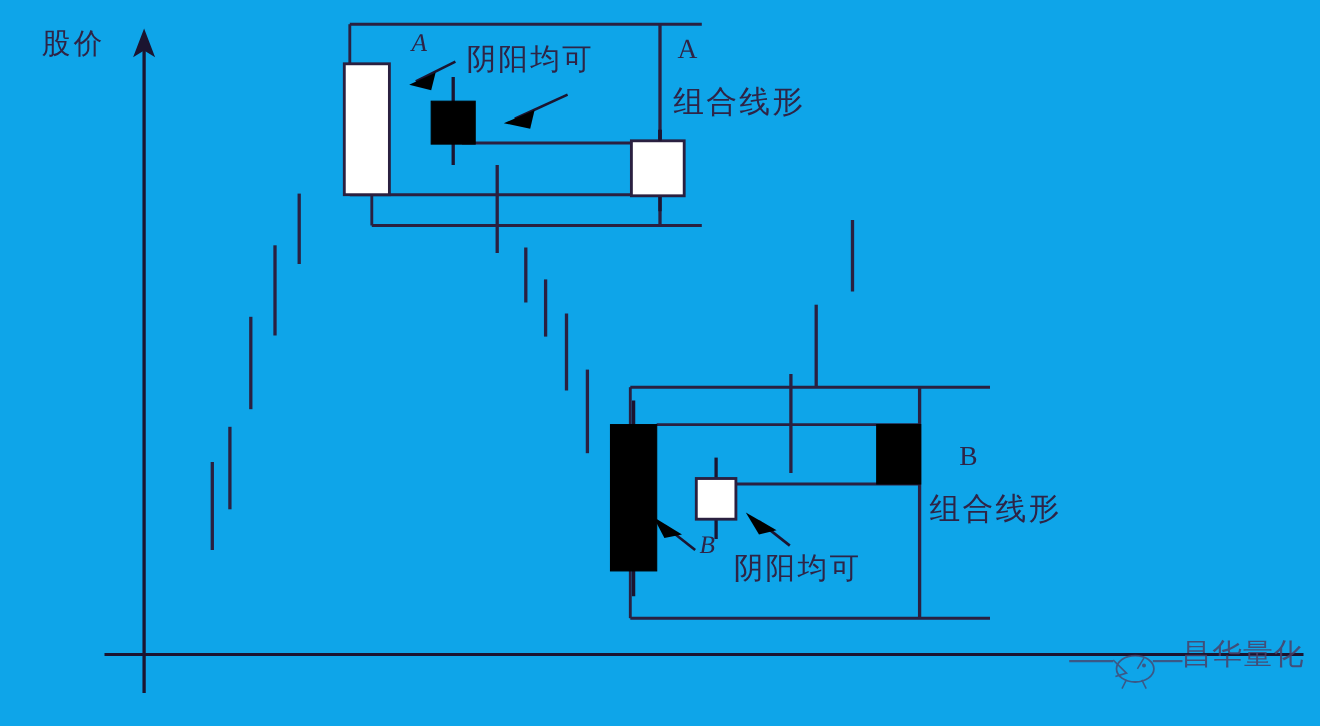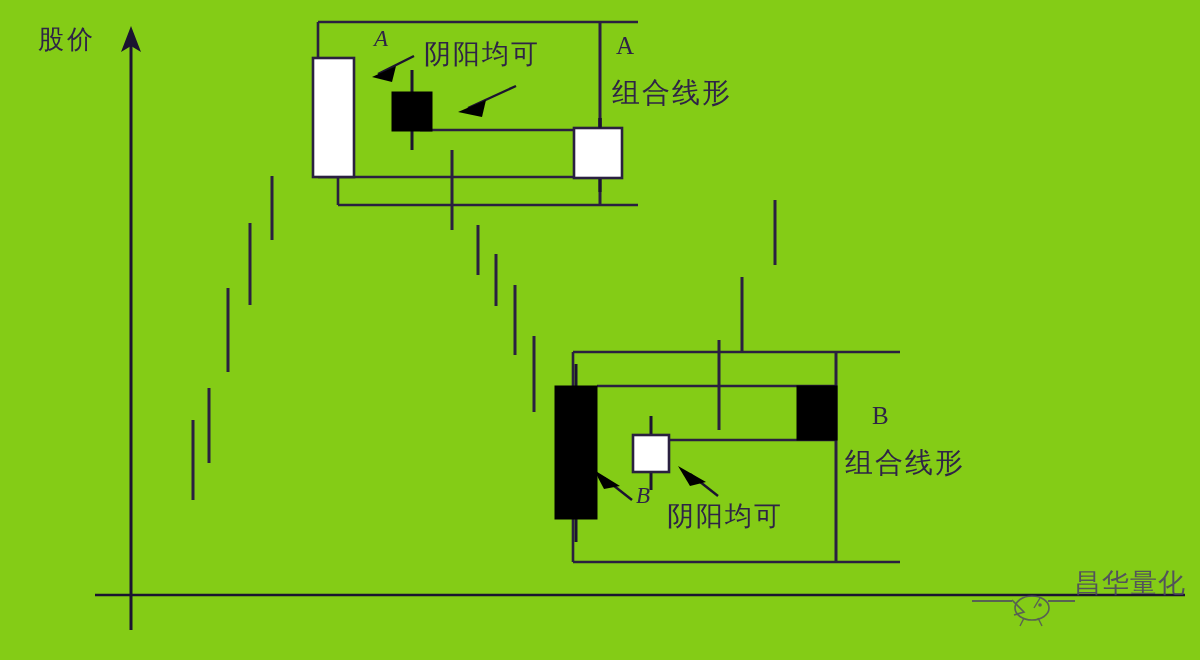--- a/index.html
+++ b/index.html
@@ -8,21 +8,21 @@
     padding: 0;
     background: #ffffff;
   }
   body {
     font-family: "Liberation Serif", "DejaVu Serif", serif;
   }
   #stage {
     position: relative;
     width: 1200px;
     height: 660px;
-    background: #84cc16;
+    background: #0ea5e9;
     overflow: hidden;
   }
   #stage svg {
     position: absolute;
     left: 0;
     top: 0;
   }
   .cjk {
     font-family: "DejaVu Sans", "Liberation Sans", sans-serif;
   }
@@ -158,15 +158,15 @@
   <div style="position:absolute;left:612px;top:74px;font-size:28px;color:#2e2446;letter-spacing:2px;" class="cjk">组合线形</div>
 
   <div style="position:absolute;left:636px;top:483px;font-size:23px;color:#2e2446;" class="lbl-italic">B</div>
 
   <div style="position:absolute;left:667px;top:498px;font-size:27px;color:#2e2446;letter-spacing:2px;" class="cjk">阴阳均可</div>
 
   <div style="position:absolute;left:872px;top:402px;font-size:25px;color:#2e2446;" class="lbl-roman">B</div>
 
   <div style="position:absolute;left:845px;top:444px;font-size:28px;color:#2e2446;letter-spacing:2px;" class="cjk">组合线形</div>
 
-  <div style="position:absolute;left:1074px;top:565px;font-size:27px;color:#4a3f66;letter-spacing:1px;opacity:.85;" class="cjk">昌华量化</div>
+  <div style="position:absolute;left:1074px;top:577px;font-size:27px;color:#4a3f66;letter-spacing:1px;opacity:.85;" class="cjk">昌华量化</div>
 
 </div>
 
 </body></html>

